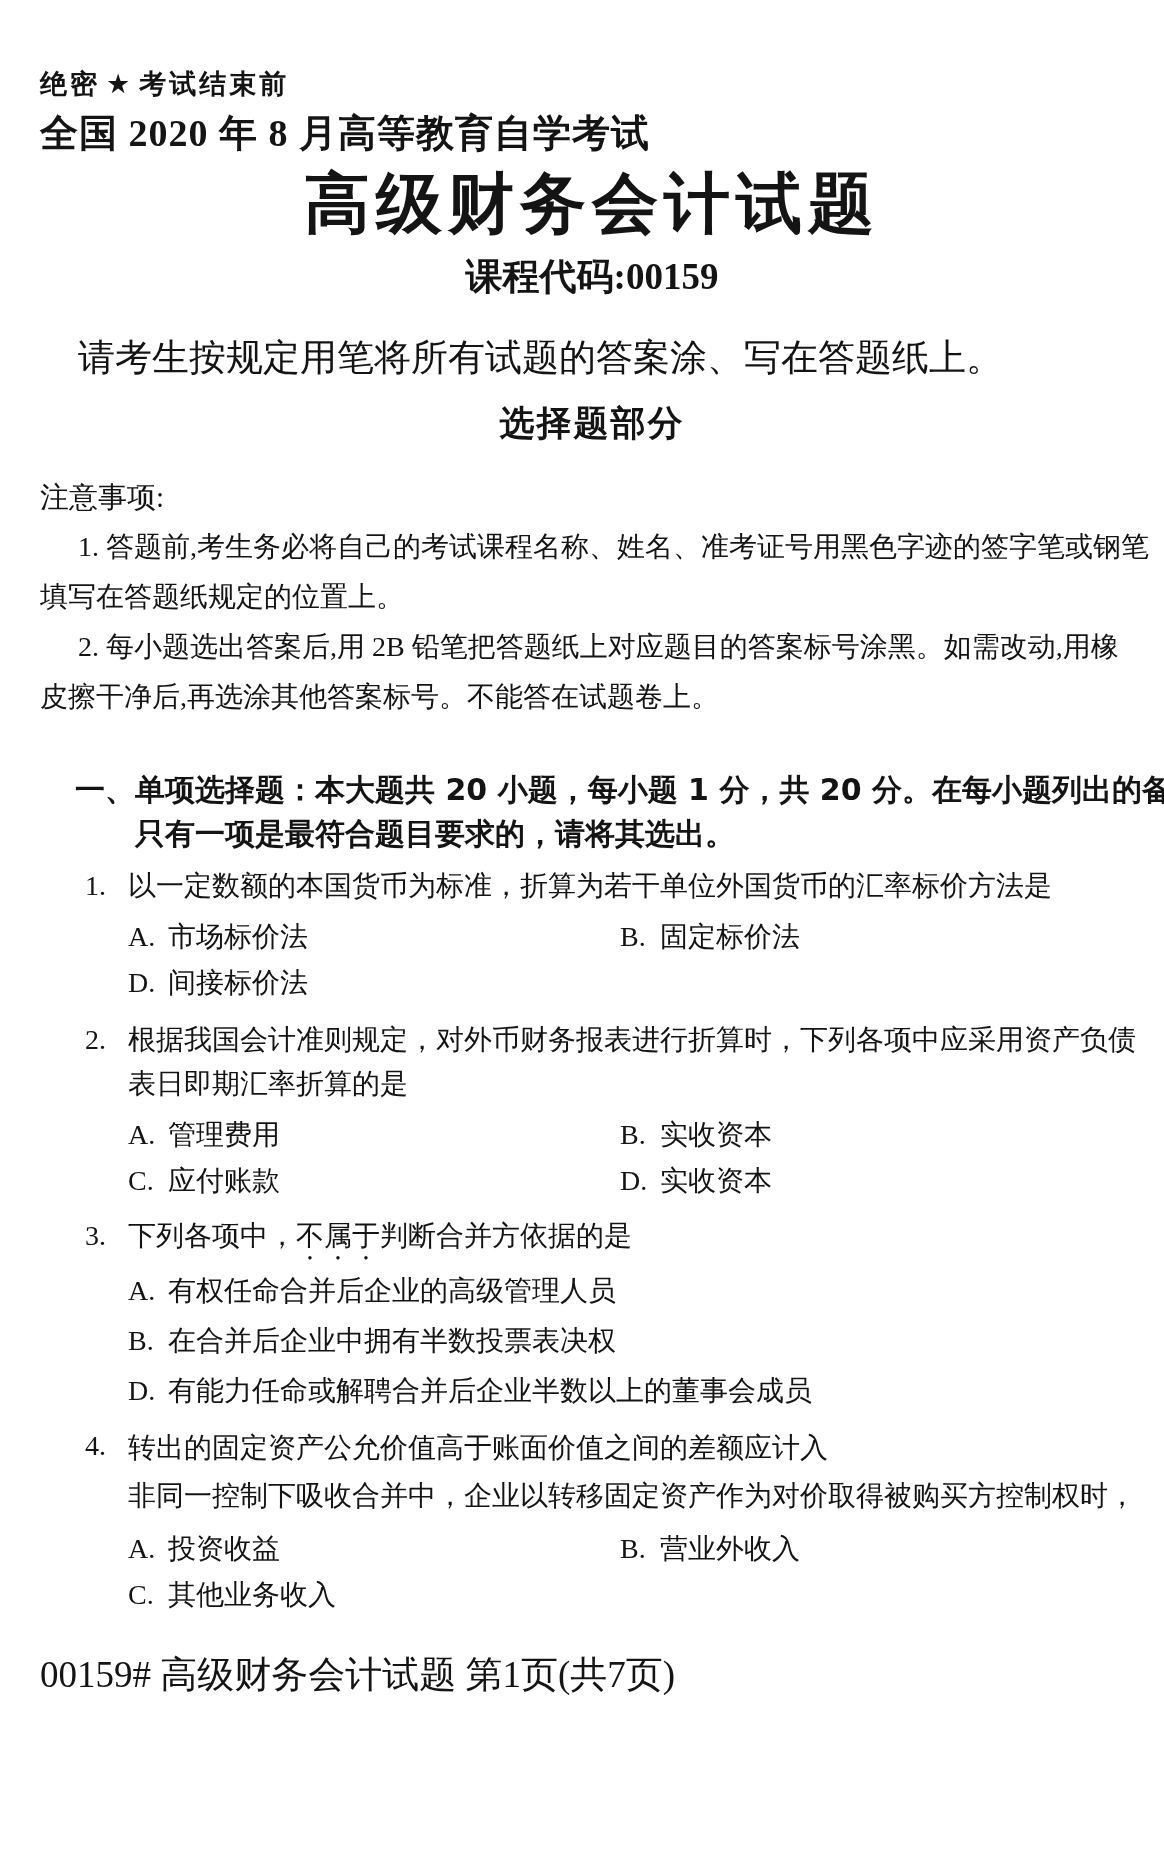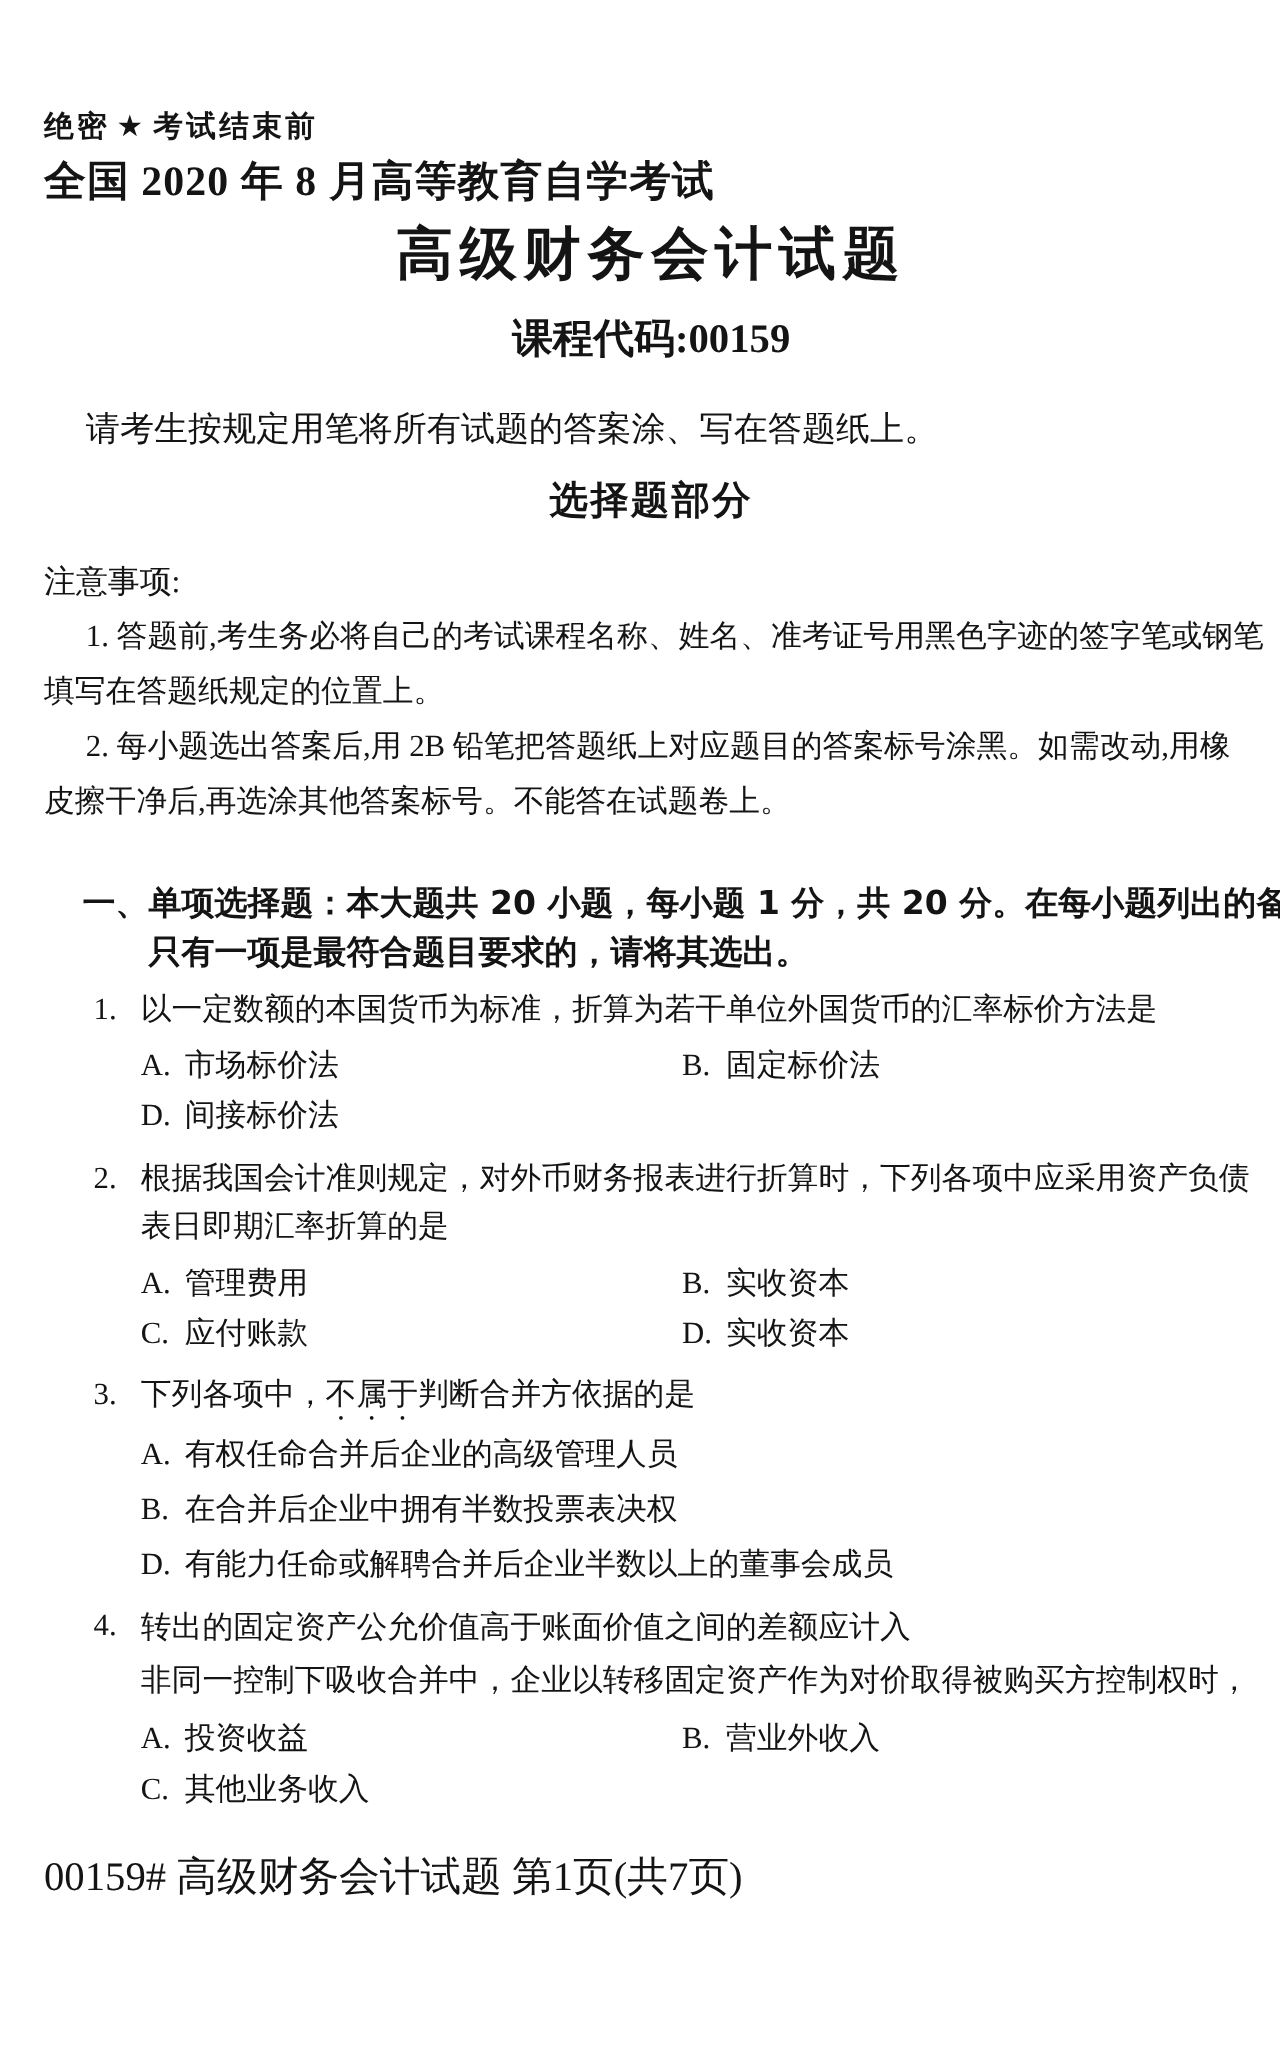--- a/index.html
+++ b/index.html
@@ -4,21 +4,21 @@
 <style>
   html, body { margin: 0; padding: 0; background: #e8e8e8; }
   .page {
     position: relative;
     width: 1164px;
     height: 1862px;
     margin: 0 auto;
     background: #ffffff;
     color: #141414;
     box-sizing: border-box;
-    padding: 100px 20px 0 40px;
+    padding: 68px 20px 0 40px;
     font-family: "Liberation Serif", "DejaVu Serif", serif;
     font-size: 28px;
     overflow: hidden;
   }
   .classification {
     font-family: "DejaVu Sans", "Liberation Sans", sans-serif;
     font-weight: 700;
     font-size: 27px;
     line-height: 32px;
     letter-spacing: 3px;
@@ -28,37 +28,37 @@
     margin-top: 10px;
     text-align: left;
     font-weight: 700;
     font-size: 38px;
     line-height: 46px;
     letter-spacing: 1px;
   }
   .paper-title {
     margin-top: 12px;
     text-align: center;
-    font-family: Liberation Mono, monospace;
+    font-family: Liberation Sans, sans-serif;
     font-weight: 900;
-    font-size: 52px;
+    font-size: 66px;
     line-height: 70px;
     letter-spacing: 6px;
   }
   .course-code {
     margin-top: 20px;
     text-align: center;
     font-weight: 700;
     font-size: 37px;
     line-height: 38px;
   }
   .instruction {
     margin-top: 44px;
     text-indent: 38px;
-    font-size: 31px;
+    font-size: 37px;
     line-height: 36px;
   }
   .part-title {
     margin-top: 26px;
     text-align: center;
     font-family: "DejaVu Sans", "Liberation Sans", sans-serif;
     font-weight: 700;
     font-size: 35px;
     line-height: 42px;
     letter-spacing: 2px;

